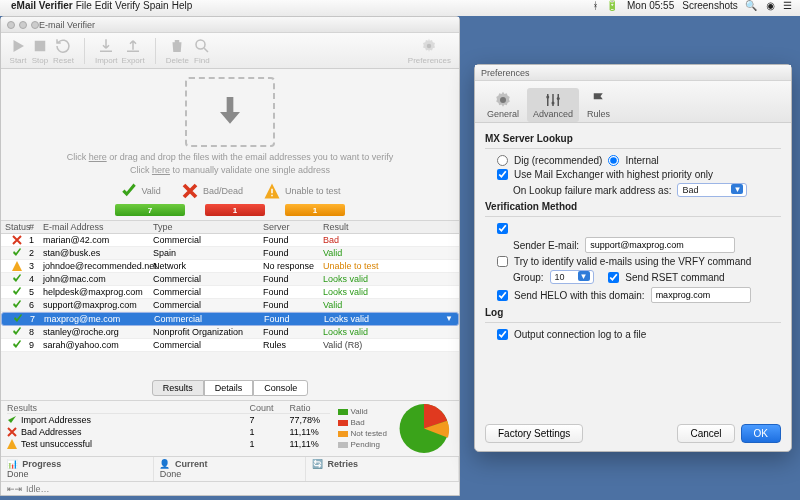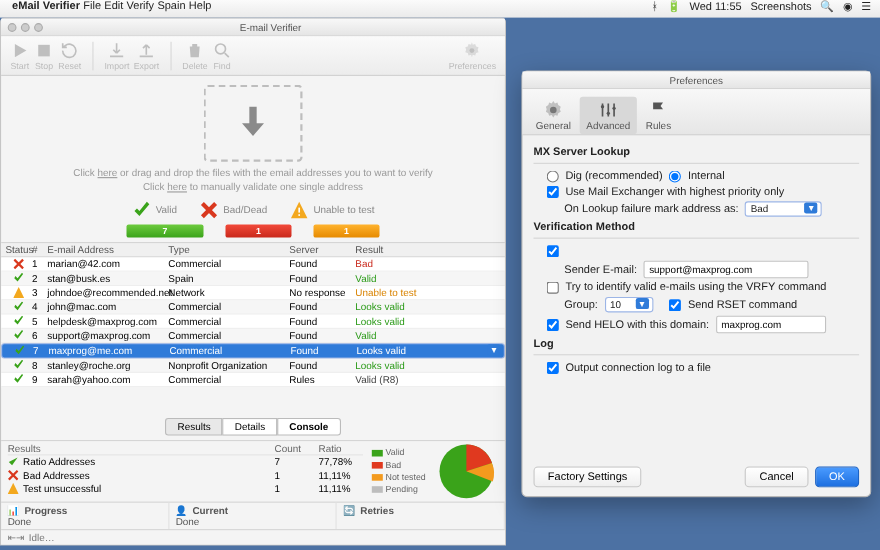--- a/index.html
+++ b/index.html
@@ -9,21 +9,21 @@
 .menubar .apple{font-size:11px;}
 .menubar .app{font-weight:700;}
 .menubar .spacer{flex:1;}
 .menubar .right{display:flex;align-items:center;gap:8px;}
 .menubar .right span{font-size:10px;}
 
 .win-main{position:absolute;top:16px;left:0;width:460px;height:480px;background:#f4f4f4;border:1px solid #c5c5c5;border-radius:4px 4px 0 0;display:flex;flex-direction:column;}
 .titlebar{height:16px;background:linear-gradient(#f8f8f8,#e5e5e5);border-bottom:1px solid #d4d4d4;display:flex;align-items:center;padding:0 6px;font-size:9px;}
 .tl{display:flex;gap:4px;}
 .tl span{width:8px;height:8px;border-radius:50%;background:#ccc;border:1px solid #aaa;}
-.titlebar .t{flex:1;text-align:center;color:#555;}
+.titlebar .t{flex:1;color:#555;}
 .toolbar{height:36px;background:linear-gradient(#fafafa,#ececec);border-bottom:1px solid #cfcfcf;display:flex;align-items:center;padding:0 8px;gap:4px;justify-content:flex-end;}
 .tbtn{display:flex;flex-direction:column;align-items:center;color:#bbb;font-size:8px;gap:1px;}
 .tbtn svg{width:18px;height:18px;}
 .tsep{width:1px;height:26px;background:#d8d8d8;margin:0 6px;}
 .toolbar .sp{flex:1;}
 .drop{margin:8px auto 4px;width:90px;height:70px;border:2px dashed #bdbdbd;border-radius:4px;display:flex;align-items:center;justify-content:center;}
 .drop svg{width:40px;height:40px;}
 .hint{text-align:center;color:#9a9a9a;font-size:9px;line-height:1.4;}
 .hint u{color:#9a9a9a;}
 .statsrow{display:flex;justify-content:center;gap:20px;margin:6px 0 4px;align-items:center;}
@@ -42,21 +42,21 @@
 .trow.sel{background:#2f7bd9;color:#fff;}
 .cstat{display:flex;justify-content:center;}
 .res-valid{color:#2a9a17;}
 .res-bad{color:#c9281b;}
 .res-unable{color:#d98300;}
 .res-warn{color:#444;}
 .trow.sel .res-valid,.trow.sel .res-bad,.trow.sel .res-unable{color:#fff;}
 .tabs{display:flex;justify-content:center;gap:0;margin:4px 0;}
 .tab{border:1px solid #bbb;background:#fff;padding:2px 10px;font-size:9px;}
 .tab:first-child{border-radius:3px 0 0 3px;}
-.tab:last-child{border-radius:0 3px 3px 0;font-weight:bold;}
+.tab:last-child{border-radius:0 3px 3px 0;}
 .tab.active{background:#e8e8e8;}
 .summary{display:flex;border-top:1px solid #d5d5d5;font-size:9px;}
 .sum-left{flex:1.2;padding:2px 6px;}
 .sum-left .sh{display:grid;grid-template-columns:1fr 40px 40px;color:#666;border-bottom:1px solid #e4e4e4;}
 .sum-left .sr{display:grid;grid-template-columns:14px 1fr 40px 40px;align-items:center;padding:1px 0;}
 .legend{display:flex;flex-direction:column;gap:2px;padding:6px 2px;font-size:8px;color:#666;}
 .legend div{display:flex;align-items:center;gap:3px;}
 .sw{width:10px;height:6px;}
 .pie{width:70px;height:55px;}
 .bottom{display:flex;border-top:1px solid #d5d5d5;font-size:9px;color:#555;}
@@ -92,21 +92,21 @@
   <span class="app">eMail Verifier</span>
   <span>File</span>
   <span>Edit</span>
   <span>Verify</span>
   <span>Spain</span>
   <span>Help</span>
   <span class="spacer"></span>
   <div class="right">
     <span>ᚼ</span>
     <span>🔋</span>
-    <span>Wed 11:55</span>
+    <span>Mon 05:55</span>
     <span>Screenshots</span>
     <span>🔍</span>
     <span>◉</span>
     <span>☰</span>
   </div>
 </div>
 
 <div class="win-main">
   <div class="titlebar">
     <div class="tl">
@@ -341,21 +341,21 @@
     <div class="sum-left">
       <div class="sh">
           <span>Results</span>
           <span>Count</span>
           <span>Ratio</span>
         </div>
       <div class="sr">
           <svg width="10" height="10">
             <path fill="#3aa31a" d="M1 5l3 3 5-7"></path>
           </svg>
-          <span>Ratio Addresses</span>
+          <span>Import Addresses</span>
           <span>7</span>
           <span>77,78%</span>
         </div>
       <div class="sr">
           <svg width="10" height="10">
             <path stroke="#d9381e" stroke-width="2" d="M1 1l8 8M9 1L1 9"></path>
           </svg>
           <span>Bad Addresses</span>
           <span>1</span>
           <span>11,11%</span>

